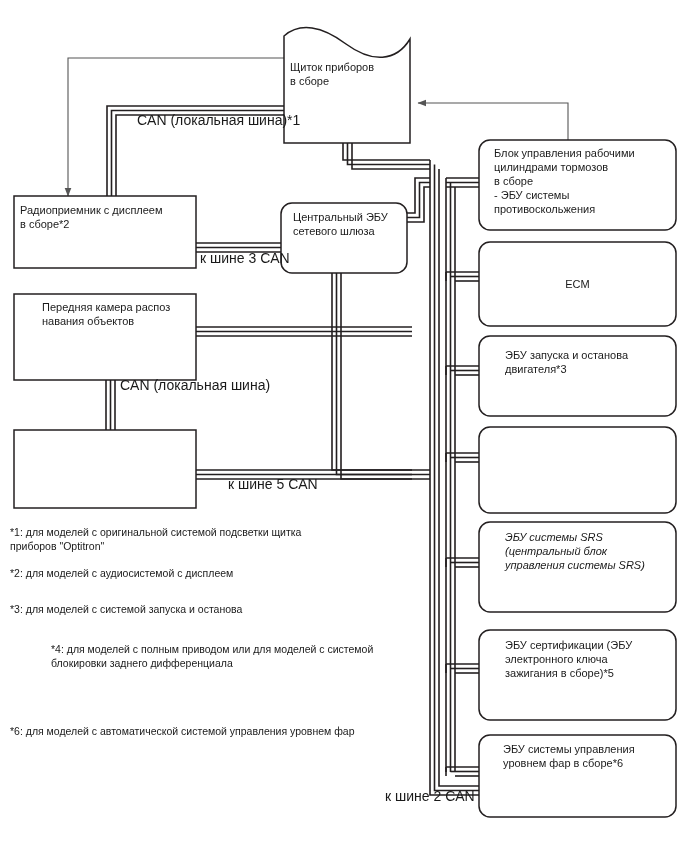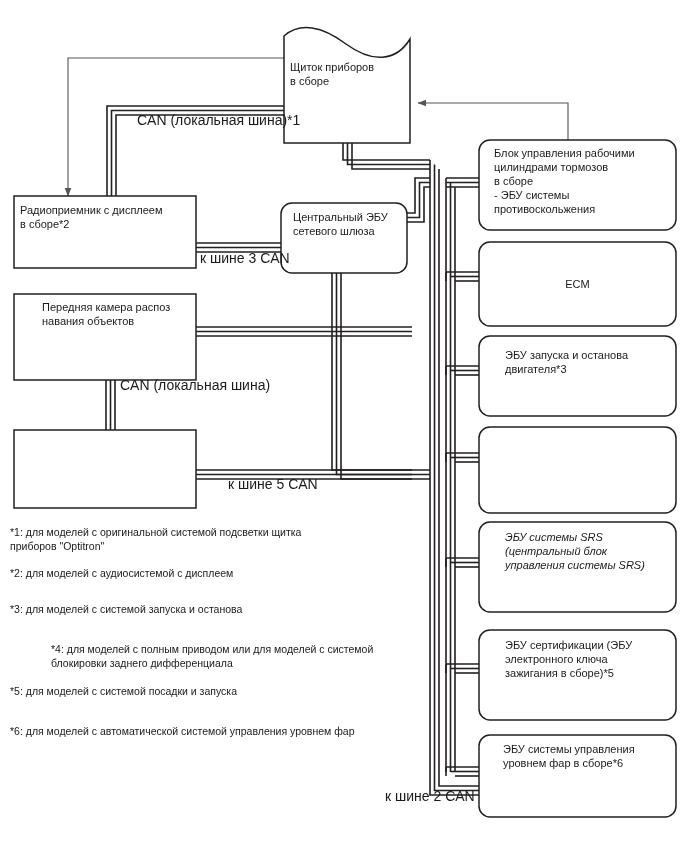--- a/index.html
+++ b/index.html
@@ -212,16 +212,15 @@
   <div class="bus-label" style="left:228px; top:478px;">к шине 5 CAN</div>
 
   <div class="bus-label" style="left:385px; top:790px;">к шине 2 CAN</div>
 
   <div class="note" style="left:10px; top:525px; width:370px;">*1: для моделей с оригинальной системой подсветки щитка
 приборов "Optitron"</div>
   <div class="note" style="left:10px; top:566px; width:370px;">*2: для моделей с аудиосистемой с дисплеем</div>
   <div class="note" style="left:10px; top:602px; width:370px;">*3: для моделей с системой запуска и останова</div>
   <div class="note" style="left:10px; top:642px; width:370px;margin-left:41px;">*4: для моделей с полным приводом или для моделей с системой
 блокировки заднего дифференциала</div>
-  <div class="note" style="left:10px; top:684px; width:370px;">*5: для моделей с системой посадки и запуска</div>
   <div class="note" style="left:10px; top:724px; width:380px;">*6: для моделей с автоматической системой управления уровнем фар</div>
 
 </div>
 
 </body></html>

